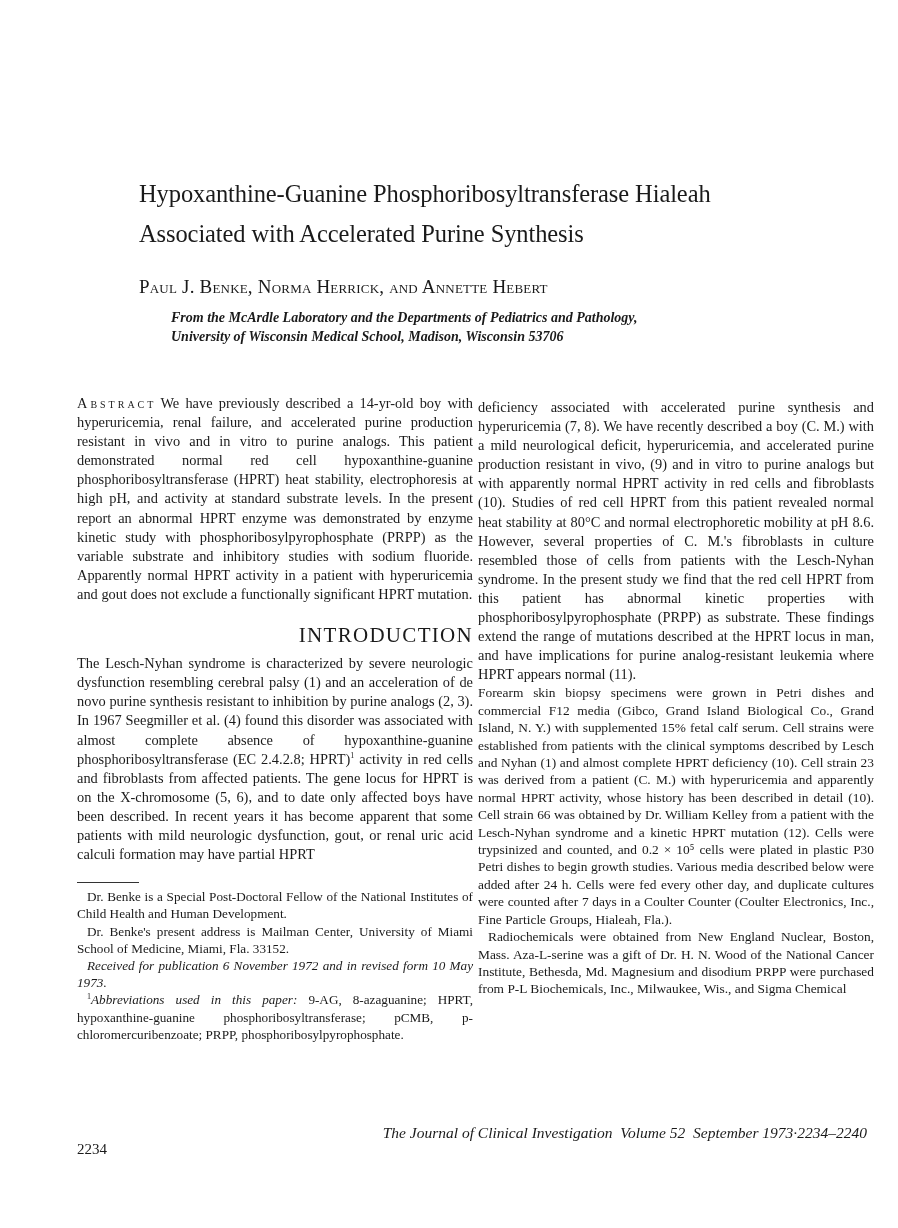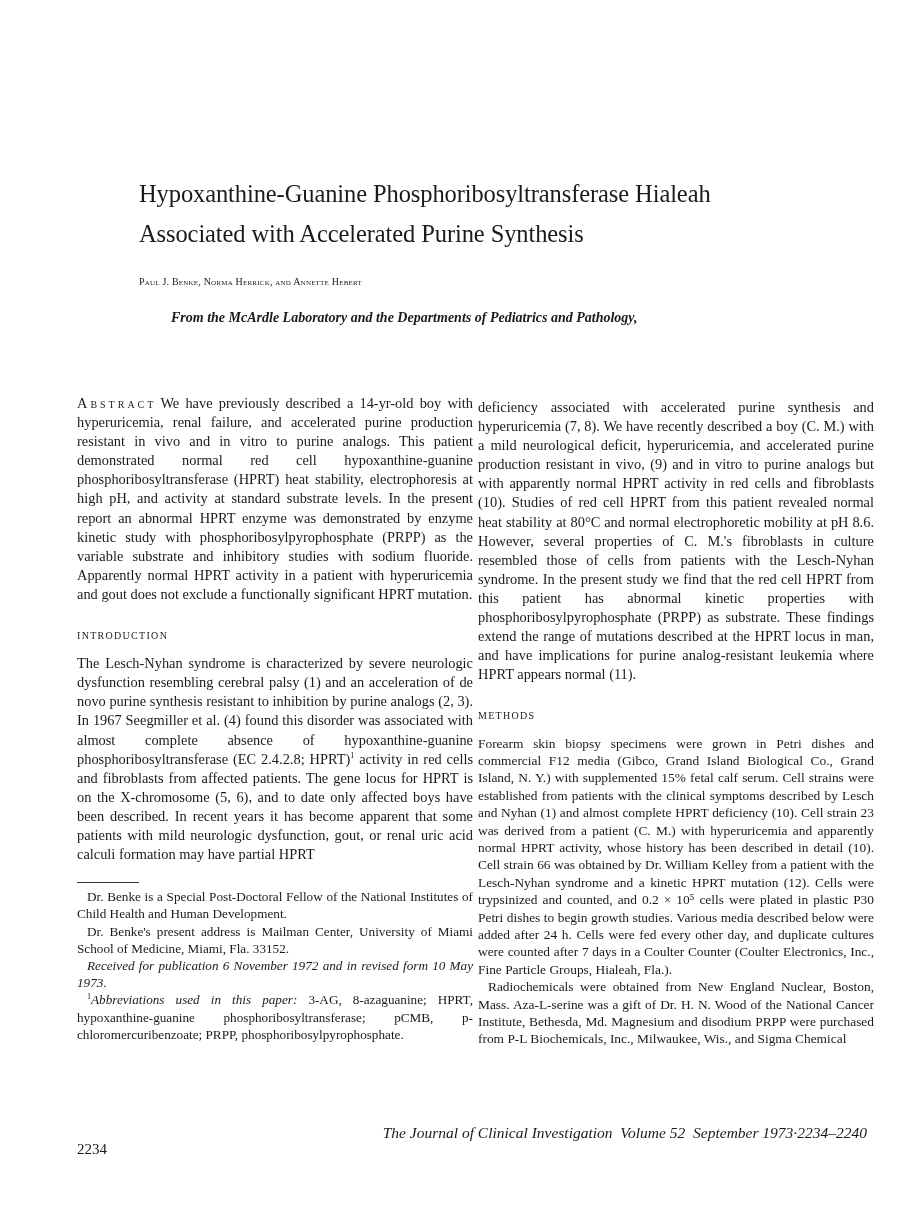--- a/index.html
+++ b/index.html
@@ -1,26 +1,26 @@
 <!DOCTYPE html>
 <html><head>
 <meta charset="utf-8">
 <style>
   html, body { margin: 0; padding: 0; background: #ffffff; }
   body { width: 898px; height: 1228px; position: relative; overflow: hidden; color: #1a1a1a;
          font-family: "Liberation Serif", "DejaVu Serif", serif; }
   .title { position: absolute; left: 139px; top: 174px; width: 700px; font-size: 24.5px; line-height: 40px; letter-spacing: -0.1px; }
-  .authors { position: absolute; left: 139px; top: 276px; font-size: 10px; font-variant: small-caps; letter-spacing: 0.2px; }
+  .authors { position: absolute; left: 139px; top: 276px; font-size: 19px; font-variant: small-caps; letter-spacing: 0.2px; }
   .affil { position: absolute; left: 139px; top: 308px; font-size: 14px; font-style: italic; font-weight: bold; line-height: 19px; width: 620px; margin-left: 32px; }
   .col { position: absolute; width: 396px; font-size: 14.4px; line-height: 19.1px; text-align: justify; hyphens: manual; }
   .col p { margin: 0; }
   .left { left: 77px; top: 394px; }
   .right { left: 478px; top: 398px; }
   .abs-label { font-variant: small-caps; letter-spacing: 3px; margin-right: 4px; }
-  .heading { text-align: left; font-size: 10px; letter-spacing: 1.3px; margin: 22px 0 9px 0; }
+  .heading { text-align: right; font-size: 21px; letter-spacing: 1.3px; margin: 22px 0 9px 0; }
   .intro-body { }
   .rule { width: 62px; border-top: 1px solid #333; margin: 18px 0 5px 0; }
   .foot { font-size: 13.2px; line-height: 17.2px; text-align: justify; }
   .foot p { margin: 0; text-indent: 10px; }
   .foot .it { font-style: italic; }
   .methods { font-size: 13.4px; line-height: 17.4px; }
   .methods p { margin: 0; }
   .methods p + p { text-indent: 10px; }
   .footer { position: absolute; top: 1124px; left: 77px; width: 790px; font-size: 15px; }
   .footer .pg { position: absolute; left: 0; top: 17px; }
@@ -32,43 +32,43 @@
 
 <div class="title">
   <div>Hypoxanthine-Guanine Phosphoribosyltransferase Hialeah</div>
   <div>Associated with Accelerated Purine Synthesis</div>
 </div>
 
 <div class="authors">Paul J. Benke, Norma Herrick, and Annette Hebert</div>
 
 <div class="affil">
   <div>From the McArdle Laboratory and the Departments of Pediatrics and Pathology,</div>
+  <div>University of Wisconsin Medical School, Madison, Wisconsin 53706</div>
 </div>
 
 <div class="col left">
   <p><span class="abs-label">Abstract</span><span>We have previously described a 14-yr-old boy with hyperuricemia, renal failure, and accelerated purine production resistant in vivo and in vitro to purine analogs. This patient demonstrated normal red cell hypoxanthine-guanine phosphoribosyltransferase (HPRT) heat stability, electrophoresis at high pH, and activity at standard substrate levels. In the present report an abnormal HPRT enzyme was demonstrated by enzyme kinetic study with phosphoribosylpyrophosphate (PRPP) as the variable substrate and inhibitory studies with sodium fluoride. Apparently normal HPRT activity in a patient with hyperuricemia and gout does not exclude a functionally significant HPRT mutation.</span></p>
 
   <div class="heading">INTRODUCTION</div>
 
   <p class="intro-body"><span>The Lesch-Nyhan syndrome is characterized by severe neurologic dysfunction resembling cerebral palsy (1) and an acceleration of de novo purine synthesis resistant to inhibition by purine analogs (2, 3). In 1967 Seegmiller et al. (4) found this disorder was associated with almost complete absence of hypoxanthine-guanine phosphoribosyltransferase (EC 2.4.2.8; HPRT)</span><sup>1</sup><span> activity in red cells and fibroblasts from affected patients. The gene locus for HPRT is on the X-chromosome (5, 6), and to date only affected boys have been described. In recent years it has become apparent that some patients with mild neurologic dysfunction, gout, or renal uric acid calculi formation may have partial HPRT</span></p>
 
   <div class="rule"></div>
 
   <div class="foot">
     <p>Dr. Benke is a Special Post-Doctoral Fellow of the National Institutes of Child Health and Human Development.</p>
     <p>Dr. Benke's present address is Mailman Center, University of Miami School of Medicine, Miami, Fla. 33152.</p>
     <p class="it">Received for publication 6 November 1972 and in revised form 10 May 1973.</p>
-    <p><sup>1</sup><span class="it">Abbreviations used in this paper:</span><span> 3-AG, 8-azaguanine; HPRT, hypoxanthine-guanine phosphoribosyltransferase; pCMB, p-chloromercuribenzoate; PRPP, phosphoribosylpyrophosphate.</span></p>
+    <p><sup>1</sup><span class="it">Abbreviations used in this paper:</span><span> 9-AG, 8-azaguanine; HPRT, hypoxanthine-guanine phosphoribosyltransferase; pCMB, p-chloromercuribenzoate; PRPP, phosphoribosylpyrophosphate.</span></p>
   </div>
 </div>
 
 <div class="col right">
   <p>deficiency associated with accelerated purine synthesis and hyperuricemia (7, 8). We have recently described a boy (C. M.) with a mild neurological deficit, hyperuricemia, and accelerated purine production resistant in vivo, (9) and in vitro to purine analogs but with apparently normal HPRT activity in red cells and fibroblasts (10). Studies of red cell HPRT from this patient revealed normal heat stability at 80°C and normal electrophoretic mobility at pH 8.6. However, several properties of C. M.'s fibroblasts in culture resembled those of cells from patients with the Lesch-Nyhan syndrome. In the present study we find that the red cell HPRT from this patient has abnormal kinetic properties with phosphoribosylpyrophosphate (PRPP) as substrate. These findings extend the range of mutations described at the HPRT locus in man, and have implications for purine analog-resistant leukemia where HPRT appears normal (11).</p>
 
-  <div class="heading">METHODS</div>
 
   <div class="methods">
     <p>Forearm skin biopsy specimens were grown in Petri dishes and commercial F12 media (Gibco, Grand Island Biological Co., Grand Island, N. Y.) with supplemented 15% fetal calf serum. Cell strains were established from patients with the clinical symptoms described by Lesch and Nyhan (1) and almost complete HPRT deficiency (10). Cell strain 23 was derived from a patient (C. M.) with hyperuricemia and apparently normal HPRT activity, whose history has been described in detail (10). Cell strain 66 was obtained by Dr. William Kelley from a patient with the Lesch-Nyhan syndrome and a kinetic HPRT mutation (12). Cells were trypsinized and counted, and 0.2 × 10⁵ cells were plated in plastic P30 Petri dishes to begin growth studies. Various media described below were added after 24 h. Cells were fed every other day, and duplicate cultures were counted after 7 days in a Coulter Counter (Coulter Electronics, Inc., Fine Particle Groups, Hialeah, Fla.).</p>
     <p>Radiochemicals were obtained from New England Nuclear, Boston, Mass. Aza-L-serine was a gift of Dr. H. N. Wood of the National Cancer Institute, Bethesda, Md. Magnesium and disodium PRPP were purchased from P-L Biochemicals, Inc., Milwaukee, Wis., and Sigma Chemical</p>
   </div>
 </div>
 
 <div class="footer">
   <span class="pg">2234</span>
   <span class="journal">The Journal of Clinical Investigation  Volume 52  September 1973·2234–2240</span>

